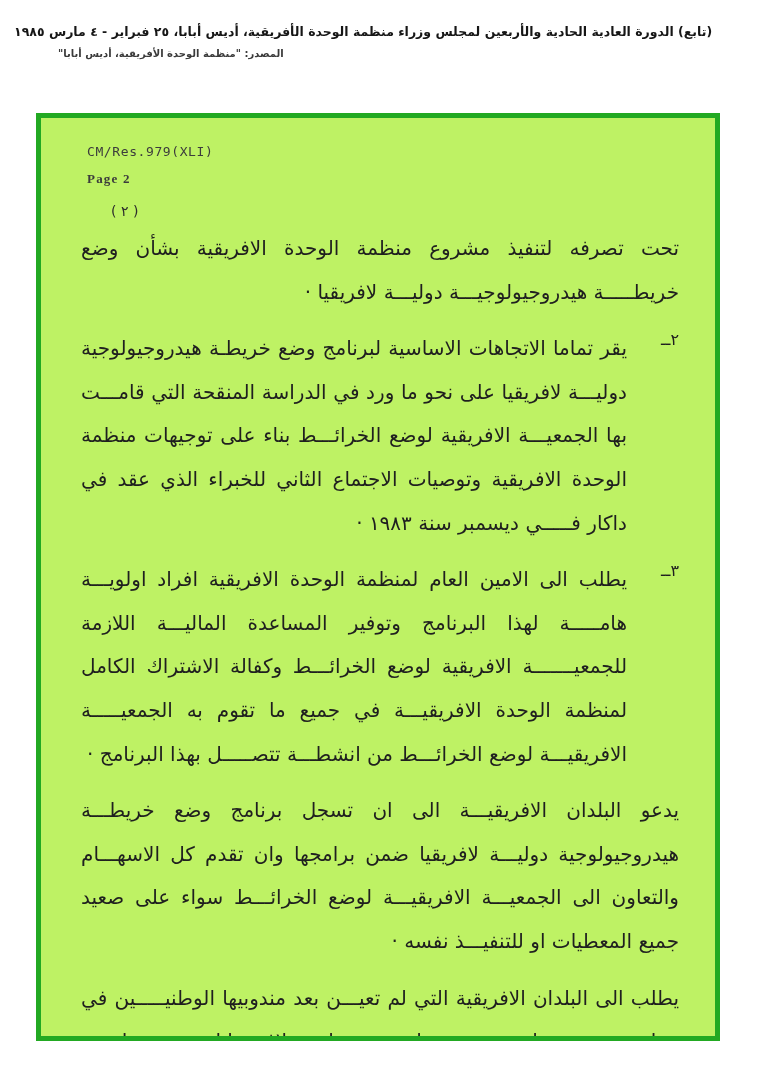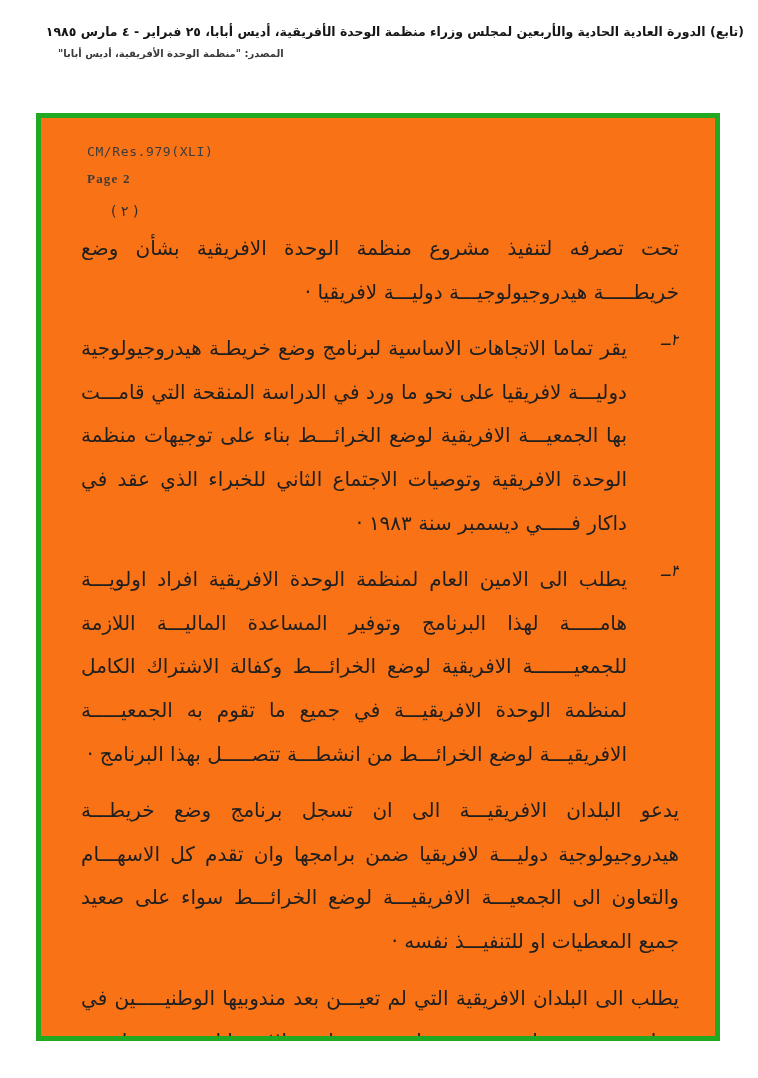--- a/index.html
+++ b/index.html
@@ -9,41 +9,41 @@
     font-family: "DejaVu Sans", sans-serif;
     color: #222;
     position: relative;
     overflow: hidden;
   }
   
   .page-header { padding-top: 24px; direction: rtl; }
   .header-line1 {
     font-size: 12.5px;
     font-weight: bold;
-    text-align: right;
+    text-align: left;
     padding: 0 14px;
     color: #161616;
     letter-spacing: 0.2px;
   }
   .header-source {
     margin-top: 9px;
     font-size: 10px;
     font-weight: bold;
     color: #3a3a3a;
     direction: rtl;
     text-align: left;
     padding-left: 58px;
   }
   
   .frame {
     position: absolute;
     left: 36px; top: 113px;
     width: 684px; height: 928px;
     border: 5px solid #22a922;
-    background: #f97316;
+    background: #bef264;
     padding: 26px 36px 16px 40px;
     overflow: hidden;
   }
   .ref {
     font-family: "DejaVu Sans Mono", "Liberation Mono", monospace;
     font-size: 13px;
     letter-spacing: 0.6px;
     color: #3c3c3c;
     margin-left: 6px;
   }
@@ -67,21 +67,20 @@
   .paras { direction: rtl; margin-top: 8px; }
   .para { display: flex; margin-bottom: 13px; }
   .para-num {
     flex: 0 0 52px;
     width: 52px;
     font-size: 16px;
     color: #1f1f1f;
     padding-top: 3px;
     white-space: nowrap;
     overflow: hidden;
-    font-style: italic;
   }
   .para.cont .para-num { flex: 0 0 0; width: 0; }
   .para-text {
     flex: 1;
     font-size: 20px;
     line-height: 2.18;
     text-align: justify;
     color: #1f1f1f;
   }
   

